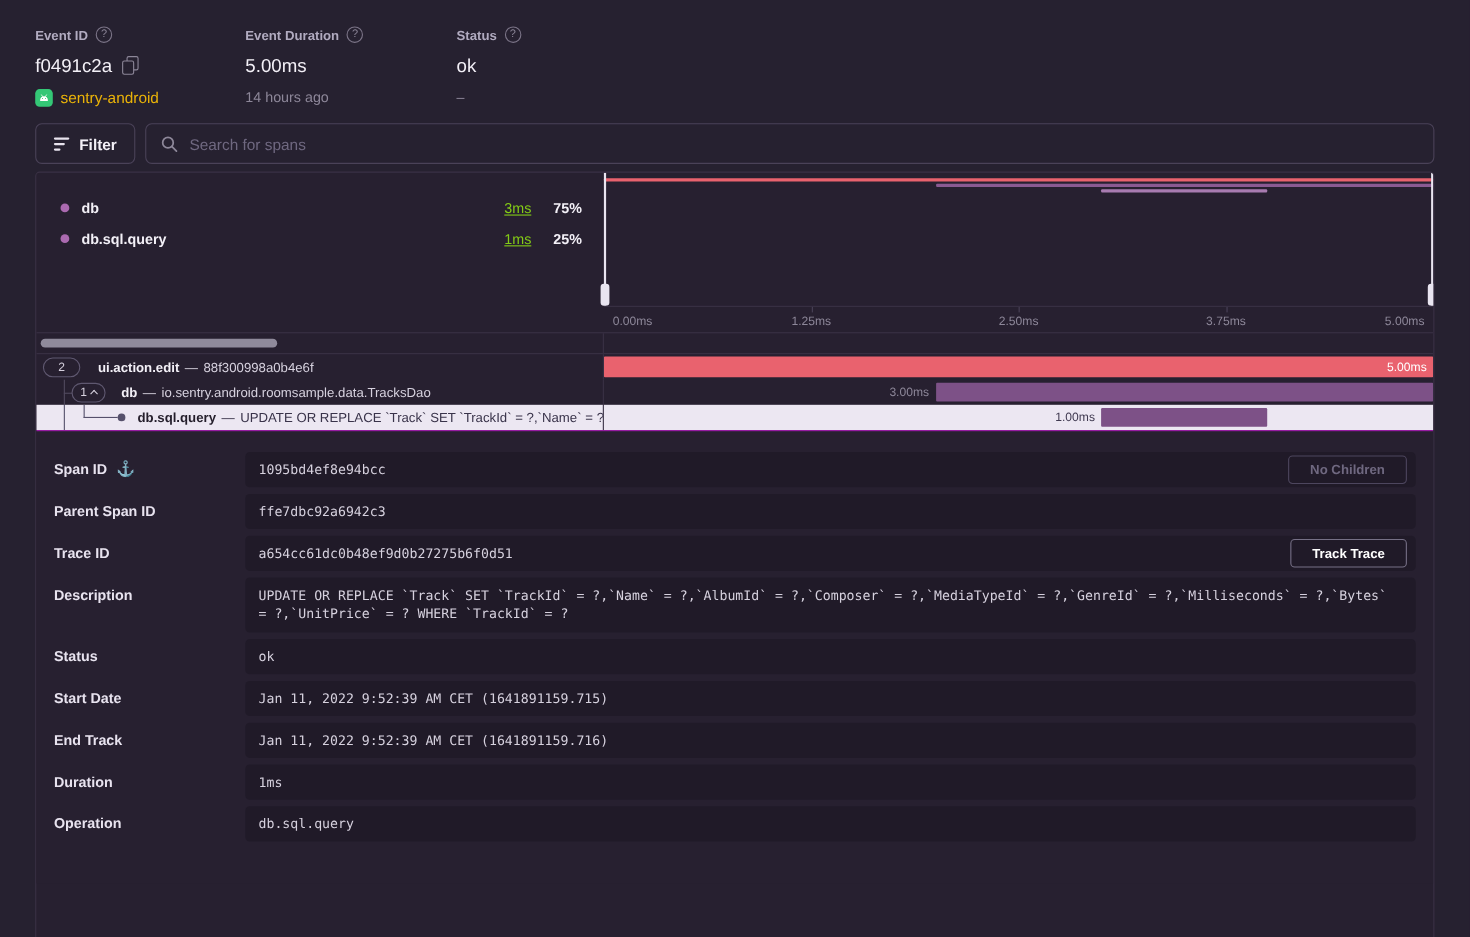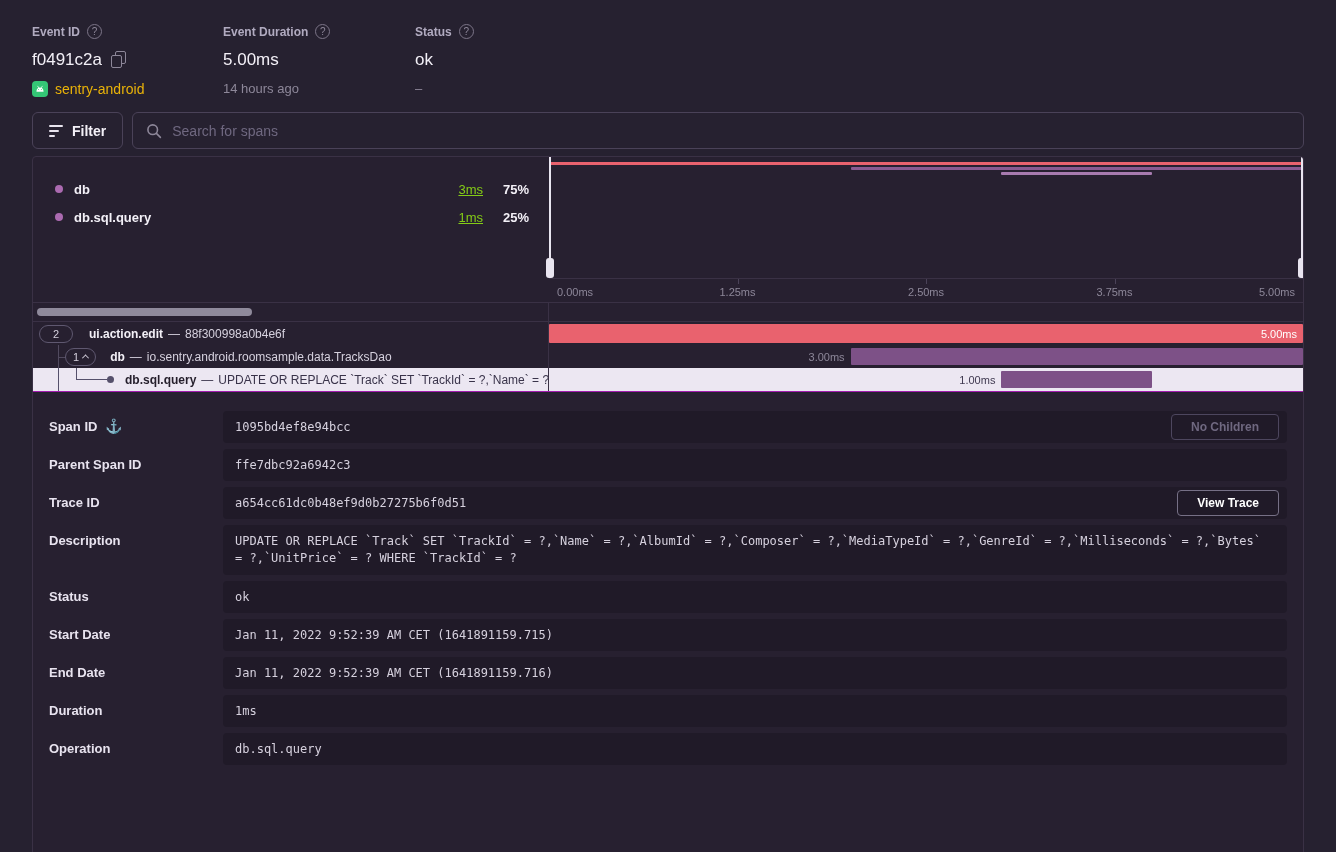--- a/index.html
+++ b/index.html
@@ -288,21 +288,21 @@
           <span>ffe7dbc92a6942c3</span>
         </div>
     </div>
 
     <div class="field">
       <div class="f-label">
           <span>Trace ID</span>
         </div>
       <div class="f-value mono">
         <span>a654cc61dc0b48ef9d0b27275b6f0d51</span>
-        <button class="box-btn active">View Trace</button>
+        <button class="box-btn active">Track Trace</button>
       </div>
     </div>
 
     <div class="field">
       <div class="f-label">
           <span>Description</span>
         </div>
       <div class="f-value mono multiline">
           <span>UPDATE OR REPLACE `Track` SET `TrackId` = ?,`Name` = ?,`AlbumId` = ?,`Composer` = ?,`MediaTypeId` = ?,`GenreId` = ?,`Milliseconds` = ?,`Bytes` = ?,`UnitPrice` = ? WHERE `TrackId` = ?</span>
         </div>
@@ -321,21 +321,21 @@
       <div class="f-label">
           <span>Start Date</span>
         </div>
       <div class="f-value mono">
           <span>Jan 11, 2022 9:52:39 AM CET (1641891159.715)</span>
         </div>
     </div>
 
     <div class="field">
       <div class="f-label">
-          <span>End Date</span>
+          <span>End Track</span>
         </div>
       <div class="f-value mono">
           <span>Jan 11, 2022 9:52:39 AM CET (1641891159.716)</span>
         </div>
     </div>
 
     <div class="field">
       <div class="f-label">
           <span>Duration</span>
         </div>

